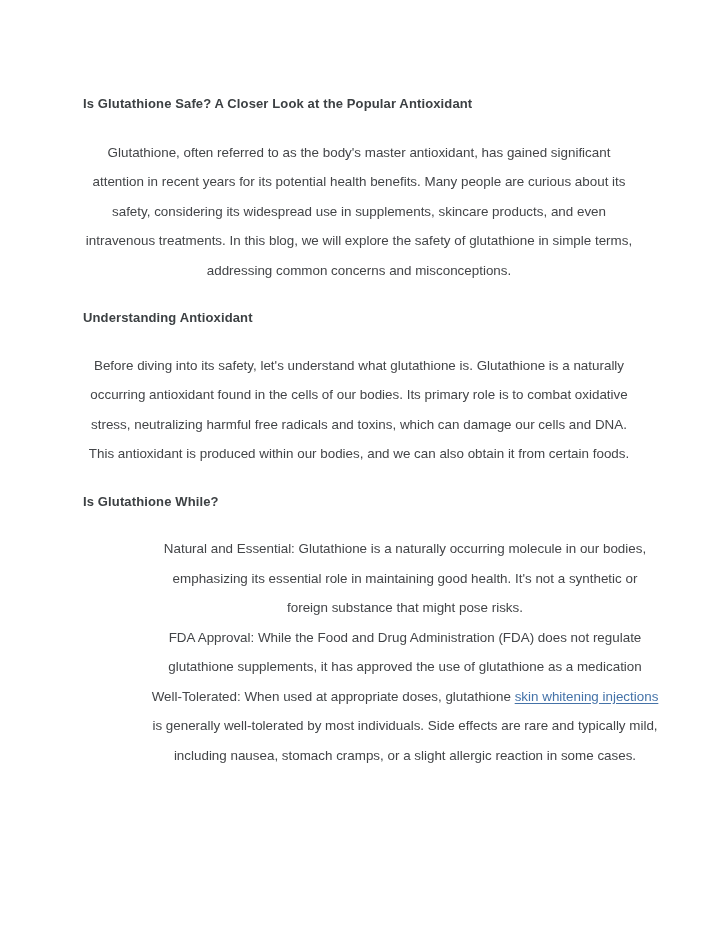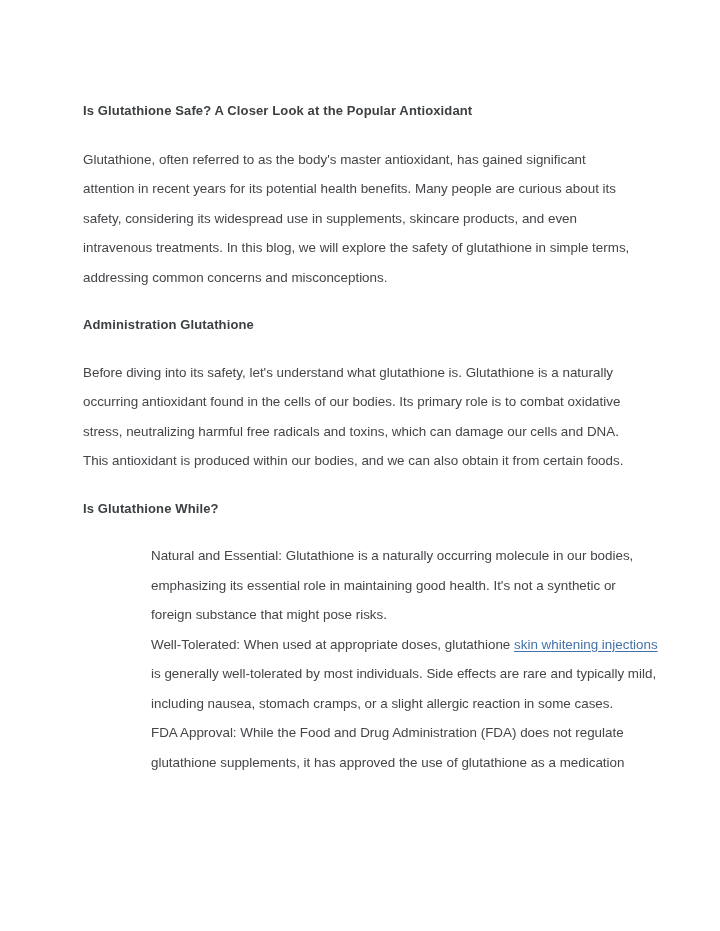--- a/index.html
+++ b/index.html
@@ -17,38 +17,38 @@
   .page {
     position: relative;
     width: 720px;
     height: 931px;
     background: #ffffff;
     box-sizing: border-box;
   }
   .content {
     position: absolute;
     left: 83px;
-    top: 96px;
+    top: 89px;
     width: 552px;
   }
   .heading {
     font-size: 13px;
     font-weight: bold;
     color: #3c4043;
     line-height: 29.5px;
     margin: 0;
     letter-spacing: 0.01em;
   }
   .para {
     font-size: 13.4px;
     font-weight: normal;
     color: #434548;
     line-height: 29.5px;
     margin: 0;
-    text-align: left;
+    text-align: center;
   }
   .spacer-lg {
     height: 19px;
   }
   .spacer-md {
     height: 18px;
   }
   .indent-block {
     margin-left: 68px;
     width: 508px;
@@ -69,36 +69,36 @@
   <div class="content">
 
     <h1 class="heading">Is Glutathione Safe? A Closer Look at the Popular Antioxidant</h1>
 
     <div class="spacer-lg"></div>
 
     <p class="para">Glutathione, often referred to as the body's master antioxidant, has gained significant attention in recent years for its potential health benefits. Many people are curious about its safety, considering its widespread use in supplements, skincare products, and even intravenous treatments. In this blog, we will explore the safety of glutathione in simple terms, addressing common concerns and misconceptions.</p>
 
     <div class="spacer-md"></div>
 
-    <h2 class="heading">Administration Glutathione</h2>
+    <h2 class="heading">Understanding Antioxidant</h2>
 
     <div class="spacer-md"></div>
 
     <p class="para">Before diving into its safety, let's understand what glutathione is. Glutathione is a naturally occurring antioxidant found in the cells of our bodies. Its primary role is to combat oxidative stress, neutralizing harmful free radicals and toxins, which can damage our cells and DNA. This antioxidant is produced within our bodies, and we can also obtain it from certain foods.</p>
 
     <div class="spacer-md"></div>
 
     <h2 class="heading">Is Glutathione While?</h2>
 
     <div class="spacer-md"></div>
 
     <div class="indent-block">
 
       <p class="para">Natural and Essential: Glutathione is a naturally occurring molecule in our bodies, emphasizing its essential role in maintaining good health. It's not a synthetic or foreign substance that might pose risks.</p>
 
+      <p class="para">FDA Approval: While the Food and Drug Administration (FDA) does not regulate glutathione supplements, it has approved the use of glutathione as a medication</p>
+
       <p class="para"><span>Well-Tolerated: When used at appropriate doses, glutathione </span><a class="inline-link" href="#">skin whitening injections </a><span>is generally well-tolerated by most individuals. Side effects are rare and typically mild, including nausea, stomach cramps, or a slight allergic reaction in some cases.</span></p>
-
-      <p class="para">FDA Approval: While the Food and Drug Administration (FDA) does not regulate glutathione supplements, it has approved the use of glutathione as a medication</p>
 
     </div>
 
   </div>
 </div>
 
 </body></html>

